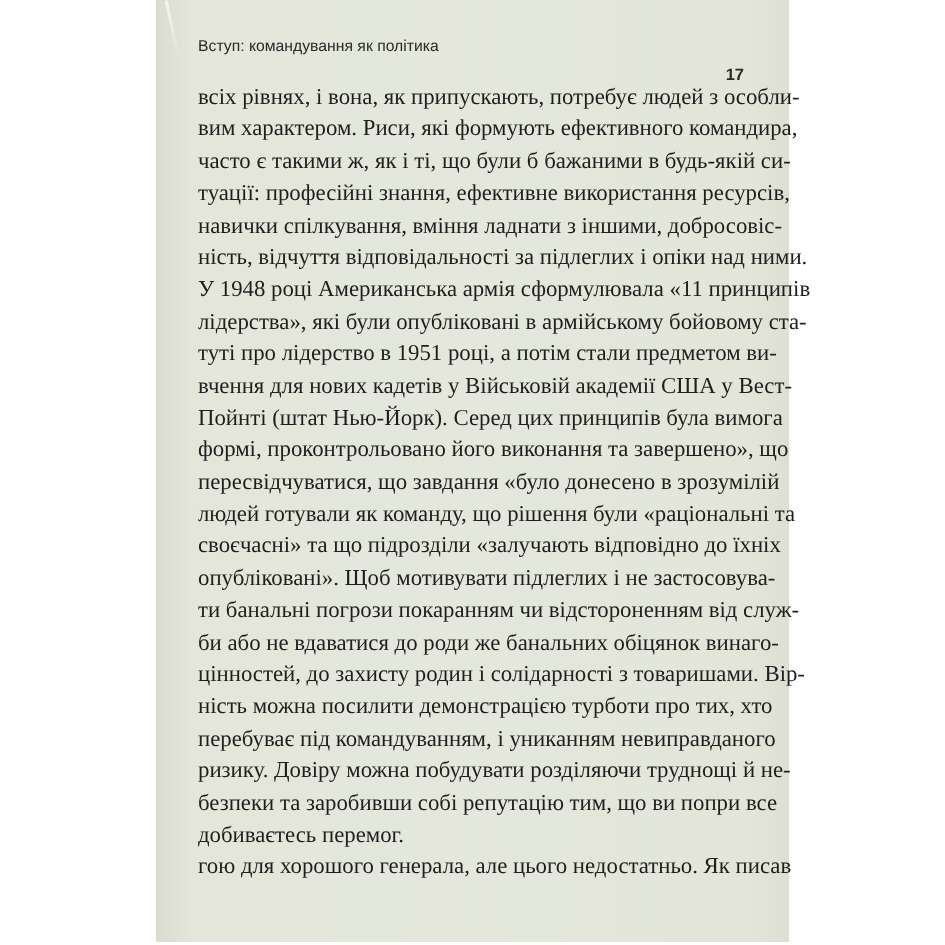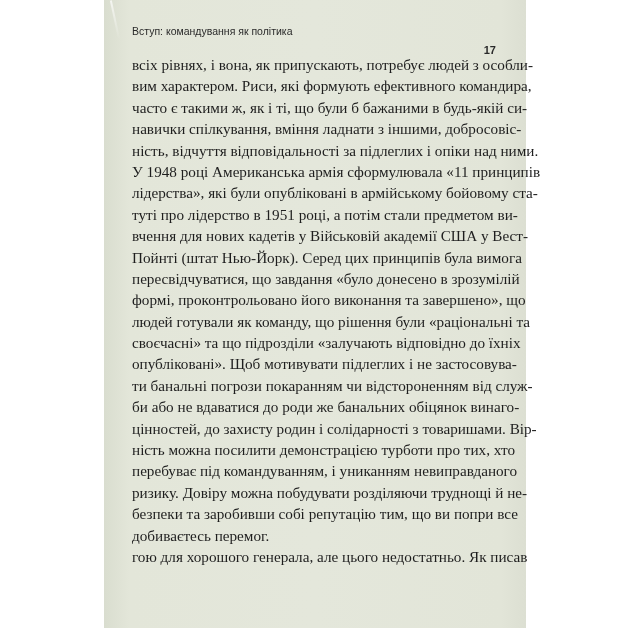--- a/index.html
+++ b/index.html
@@ -37,29 +37,30 @@
 <div class="page">
   <div class="running-head">
     <span class="title">Вступ: командування як політика</span>
     <span class="num">17</span>
   </div>
 
   <div class="body-text">
     <span class="line">всіх рівнях, і вона, як припускають, потребує людей з особли-</span>
     <span class="line">вим характером. Риси, які формують ефективного командира,</span>
     <span class="line">часто є такими ж, як і ті, що були б бажаними в будь-якій си-</span>
+    <span class="line">туації: професійні знання, ефективне використання ресурсів,</span>
     <span class="line">навички спілкування, вміння ладнати з іншими, добросовіс-</span>
     <span class="line">ність, відчуття відповідальності за підлеглих і опіки над ними.</span>
     <span class="line">У 1948 році Американська армія сформулювала «11 принципів</span>
     <span class="line">лідерства», які були опубліковані в армійському бойовому ста-</span>
     <span class="line">туті про лідерство в 1951 році, а потім стали предметом ви-</span>
     <span class="line">вчення для нових кадетів у Військовій академії США у Вест-</span>
     <span class="line">Пойнті (штат Нью-Йорк). Серед цих принципів була вимога</span>
+    <span class="line">формі, проконтрольовано його виконання та завершено», що</span>
     <span class="line">пересвідчуватися, що завдання «було донесено в зрозумілій</span>
-    <span class="line">формі, проконтрольовано його виконання та завершено», що</span>
     <span class="line">людей готували як команду, що рішення були «раціональні та</span>
     <span class="line">своєчасні» та що підрозділи «залучають відповідно до їхніх</span>
     <span class="line">опубліковані». Щоб мотивувати підлеглих і не застосовува-</span>
     <span class="line">ти банальні погрози покаранням чи відстороненням від служ-</span>
     <span class="line">би або не вдаватися до роди же банальних обіцянок винаго-</span>
     <span class="line">цінностей, до захисту родин і солідарності з товаришами. Вір-</span>
     <span class="line">ність можна посилити демонстрацією турботи про тих, хто</span>
     <span class="line">перебуває під командуванням, і униканням невиправданого</span>
     <span class="line">ризику. Довіру можна побудувати розділяючи труднощі й не-</span>
     <span class="line">безпеки та заробивши собі репутацію тим, що ви попри все</span>

